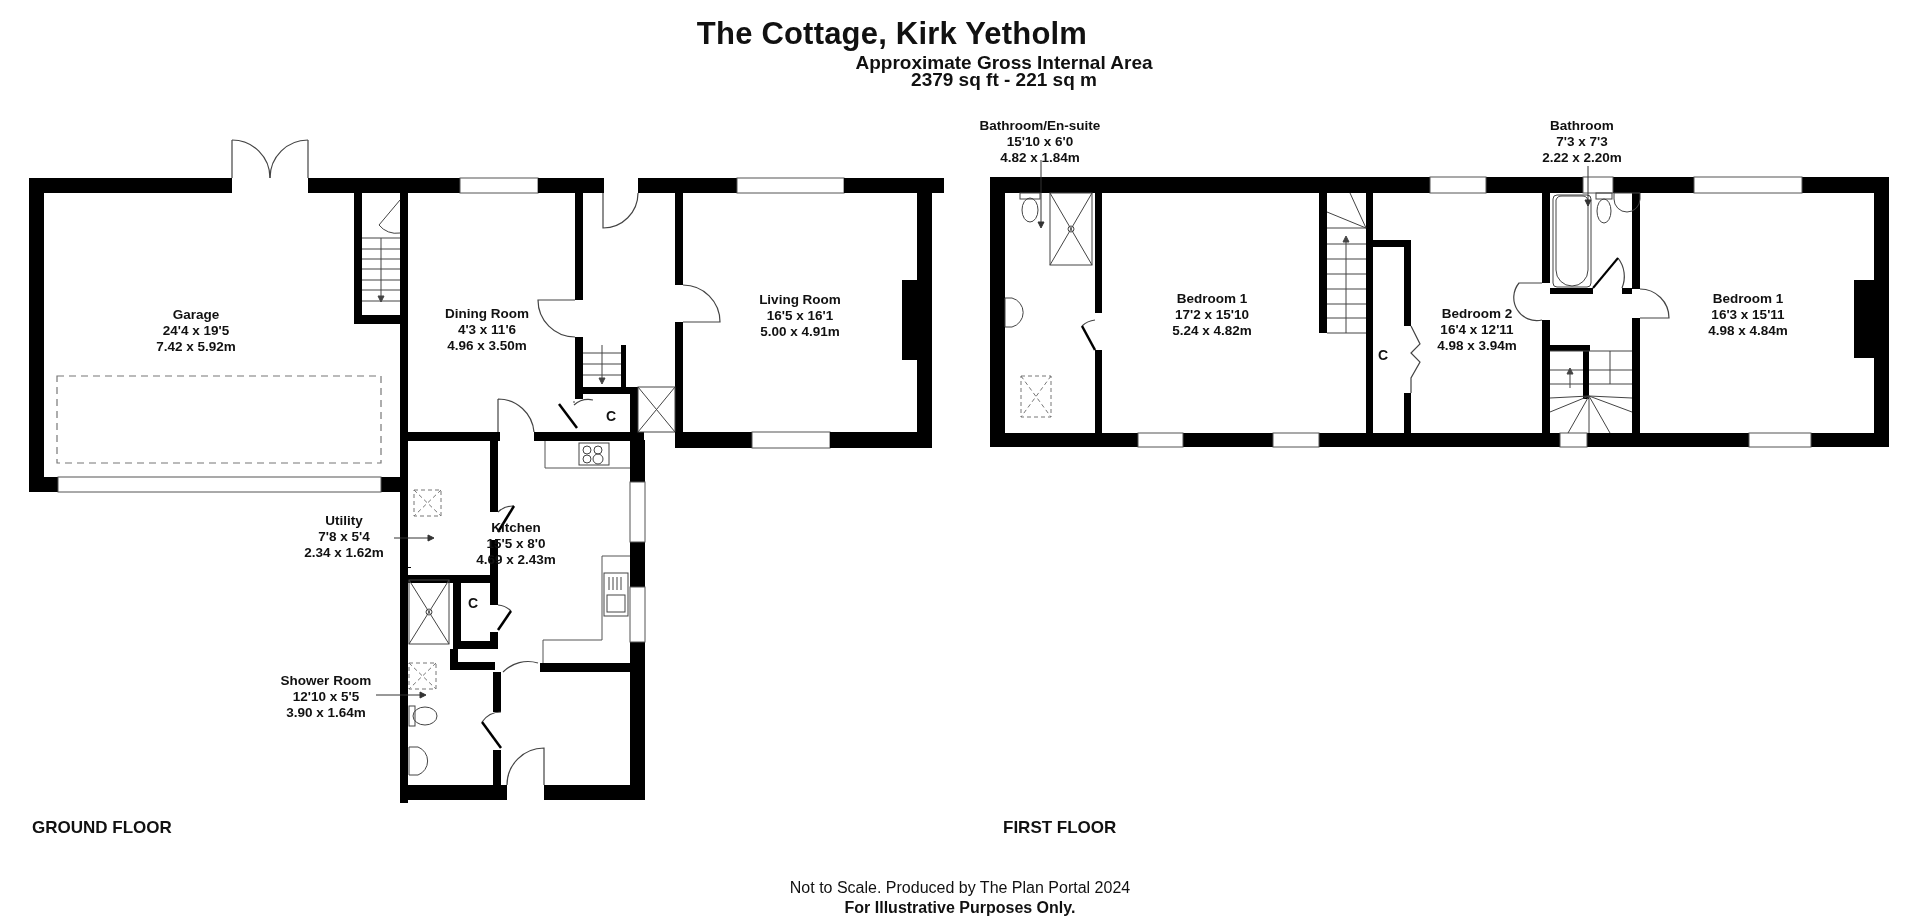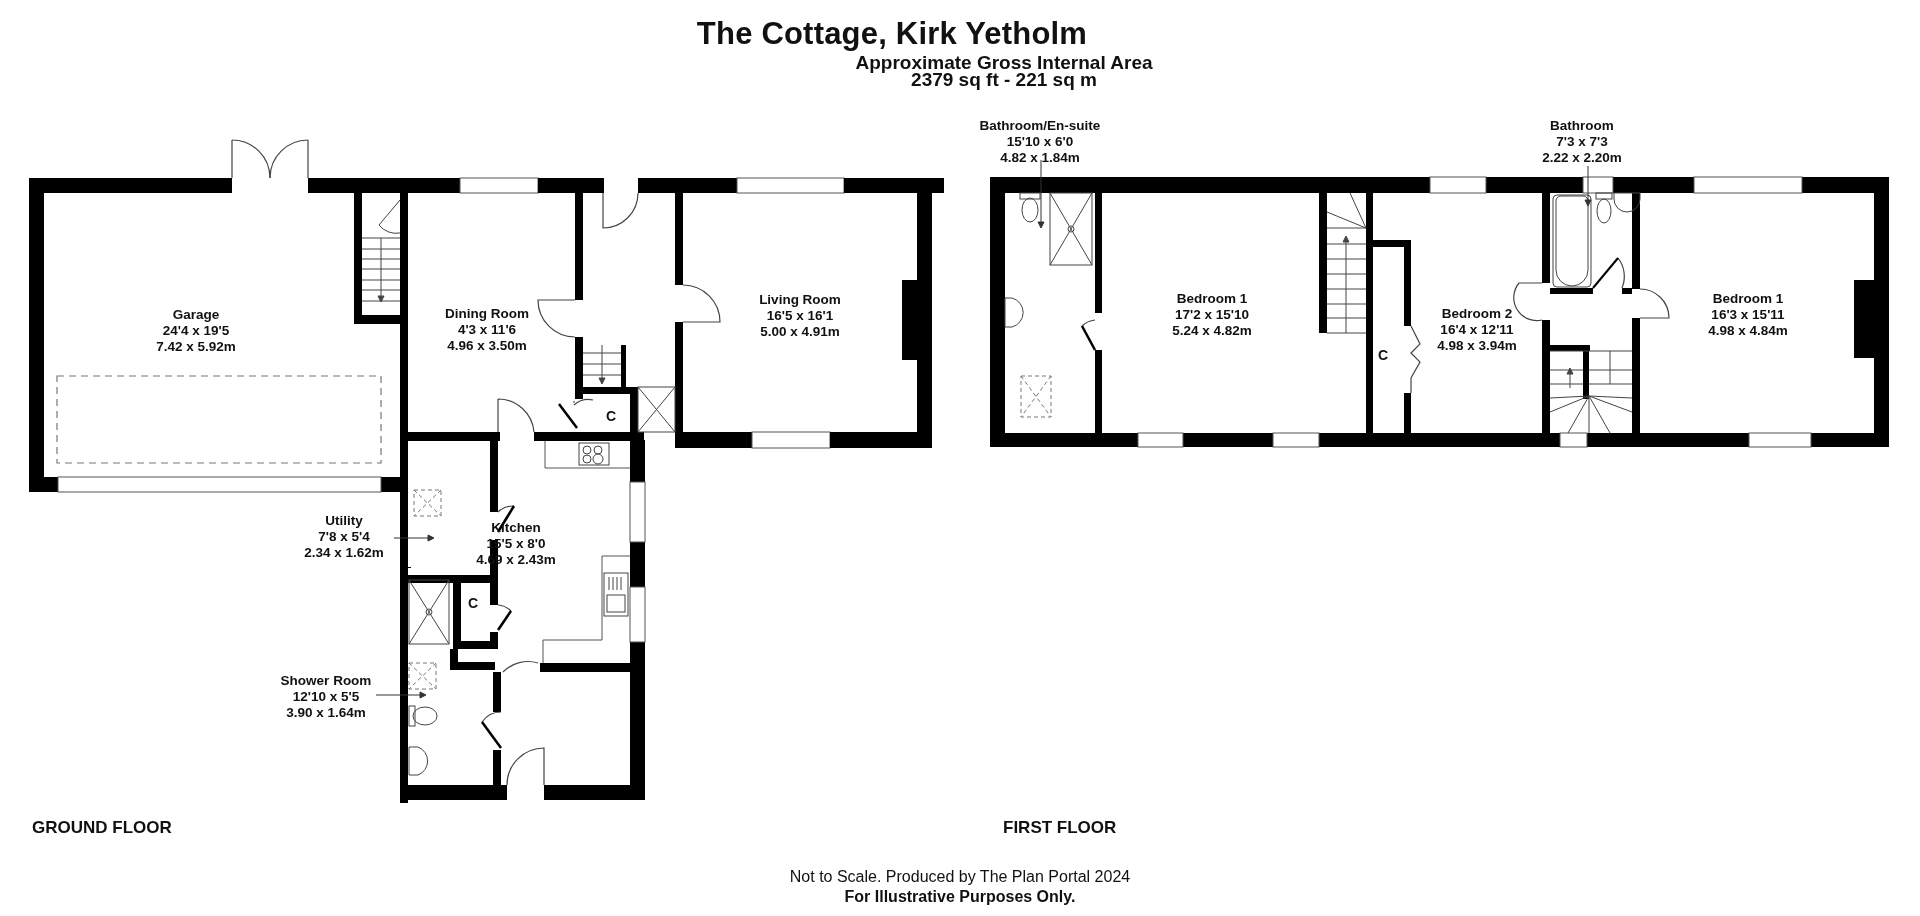--- a/index.html
+++ b/index.html
@@ -9,21 +9,21 @@
            font-weight: bold; font-size: 31px; letter-spacing: 0.2px; }
   .subtitle { position: absolute; left: 0; width: 1920px; text-align: center;
               font-weight: bold; font-size: 19px; padding-left: 44px; }
   .sub1 { top: 52px; }
   .sub2 { top: 69px; }
   svg.plan { position: absolute; left: 0; top: 0; }
   .room-label { position: absolute; text-align: center; font-weight: bold;
                 font-size: 13.5px; line-height: 16px; white-space: nowrap;
                 transform: translateX(-50%); }
   .floor-label { position: absolute; font-weight: bold; font-size: 17px; }
-  .footer { position: absolute; left: 0; width: 1920px; text-align: center; font-size: 16px; }
+  .footer { position: absolute; left: 0; width: 1920px; text-align: center; font-size: 16px; margin-top: 11px; }
   .footer.l1 { top: 868px; }
   .footer.l2 { top: 888px; font-weight: bold; }
   .cup { position: absolute; font-weight: bold; font-size: 14px; transform: translate(-50%, -50%); }
 </style>
 </head>
 <body>
 
 <div class="title">The Cottage, Kirk Yetholm</div>
 <div class="subtitle sub1">Approximate Gross Internal Area</div>
 <div class="subtitle sub2">2379 sq ft - 221 sq m</div>

